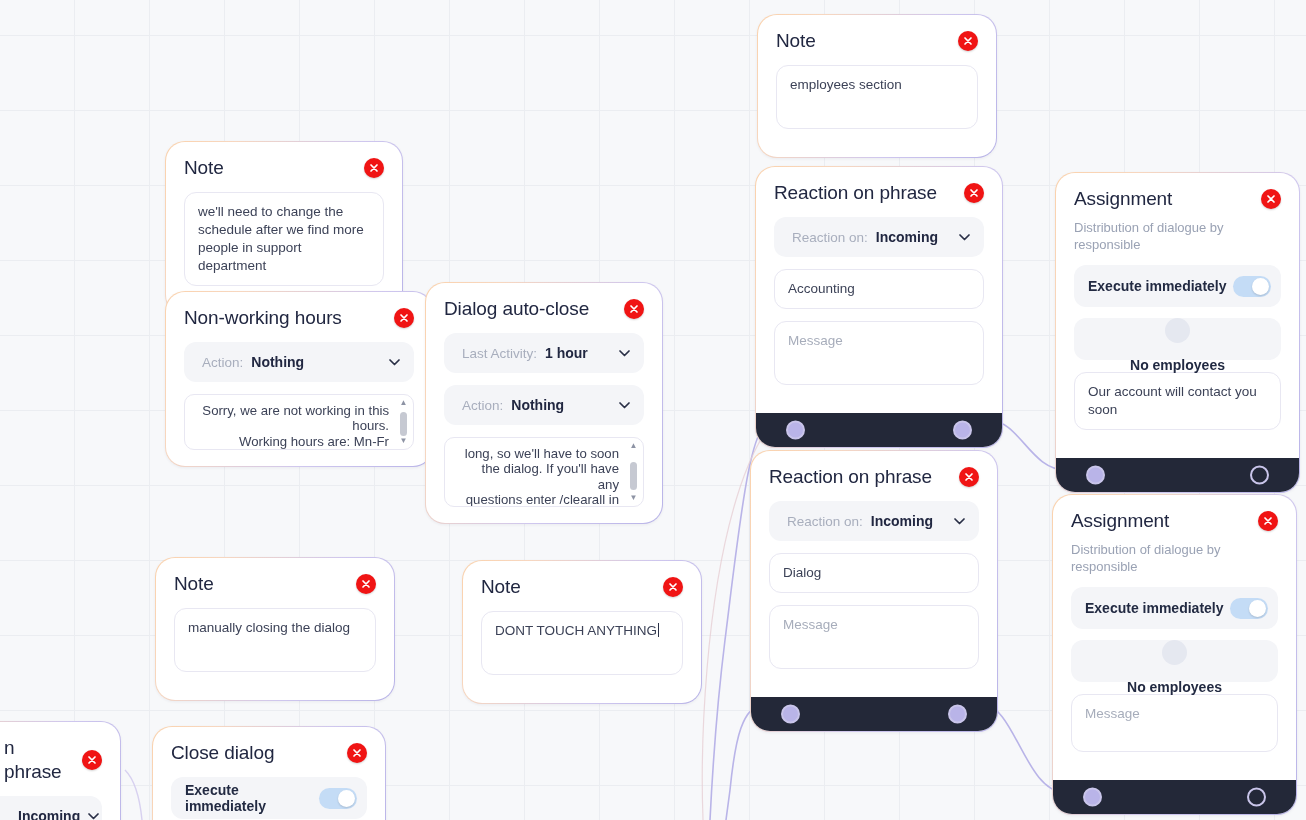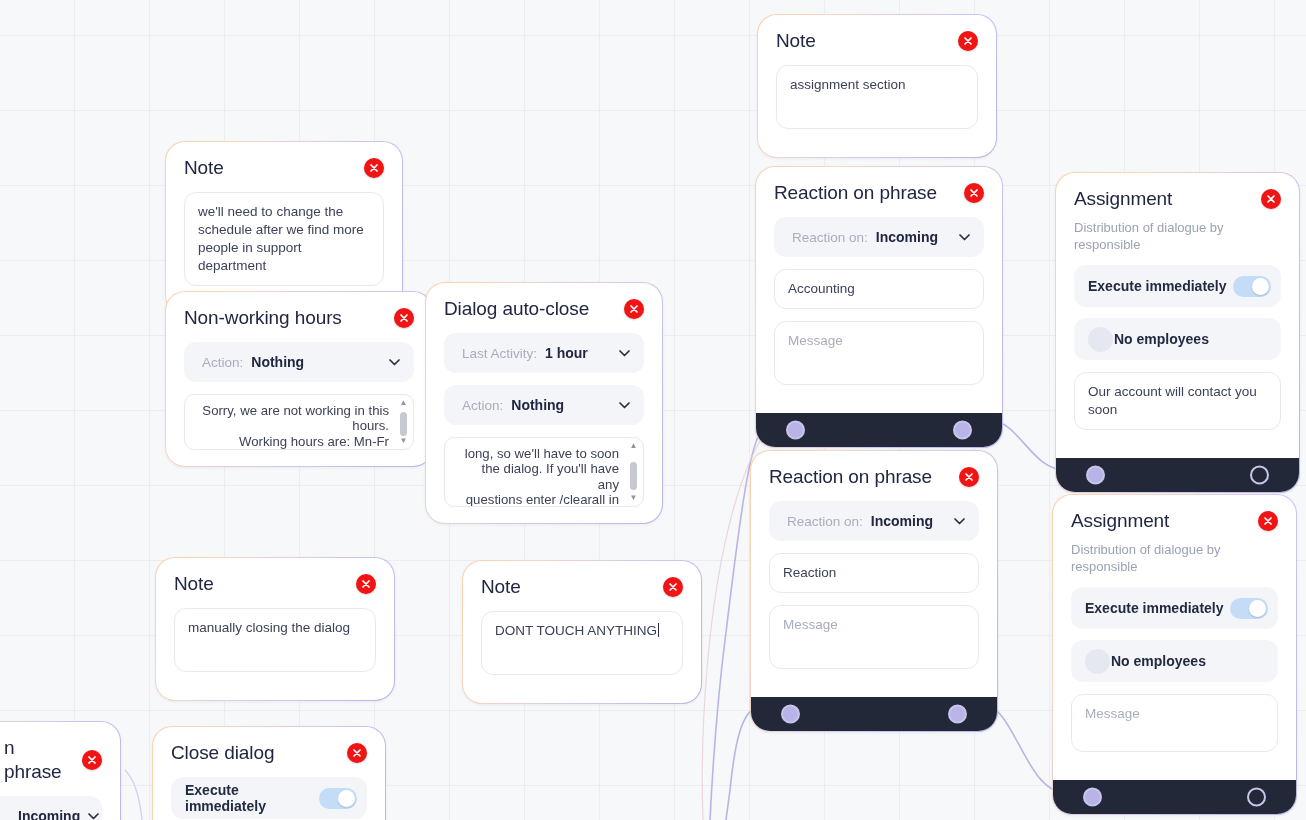--- a/index.html
+++ b/index.html
@@ -100,22 +100,23 @@
     margin-left: auto; width: 38px; height: 21px; border-radius: 11px;
     background: #c4dcf6; position: relative; flex: 0 0 auto;
   }
   .switch .knob {
     position: absolute; right: 2px; top: 2px; width: 17px; height: 17px;
     border-radius: 50%; background: #fff; box-shadow: 0 1px 2px rgba(0,0,0,0.15);
   }
 
   .emp-row {
     background: #f4f5f8; border-radius: 12px; height: 42px;
-    display: flex; align-items: center; padding: 0 14px; gap: 1px;
+    display: flex; align-items: center; padding: 0 14px; gap: 14px;
     margin-bottom: 12px;
+    flex-direction: column;
   }
   .emp-avatar { width: 25px; height: 25px; border-radius: 50%; background: #e5e8f0; flex: 0 0 auto; }
   .emp-label { font-size: 14px; color: #222a42; font-weight: 600; }
 
   .footer {
     height: 34px; background: #232838;
     border-radius: 0 0 19px 19px;
     position: relative;
   }
   .port {
@@ -152,21 +153,21 @@
   <div class="node" style="left:757px; top:14px; width:240px;">
     <div class="node-body">
       <div class="node-head">
         <div class="node-title">Note</div>
         <div class="close-btn">
           <svg width="10" height="10" viewBox="0 0 10 10">
               <path d="M2 2 L8 8 M8 2 L2 8" stroke="#fff" stroke-width="1.7" stroke-linecap="round"></path>
             </svg>
         </div>
       </div>
-      <div class="text-field note">assignment section</div>
+      <div class="text-field note">employees section</div>
     </div>
   </div>
 
   <div class="node" style="left:165px; top:141px; width:238px;">
     <div class="node-body">
       <div class="node-head">
         <div class="node-title">Note</div>
         <div class="close-btn">
           <svg width="10" height="10" viewBox="0 0 10 10">
               <path d="M2 2 L8 8 M8 2 L2 8" stroke="#fff" stroke-width="1.7" stroke-linecap="round"></path>
@@ -319,21 +320,21 @@
       </div>
       <div class="select-row">
         <span class="select-label">Reaction on:</span>
         <span class="select-value">Incoming</span>
         <span class="chev">
           <svg width="11" height="7" viewBox="0 0 11 7">
               <path d="M1 1 L5.5 5.5 L10 1" stroke="#2a3047" stroke-width="1.7" fill="none" stroke-linecap="round" stroke-linejoin="round"></path>
             </svg>
         </span>
       </div>
-      <div class="text-field">Reaction</div>
+      <div class="text-field">Dialog</div>
       <div class="text-field ph tall">Message</div>
     </div>
     <div class="footer">
       <div class="port filled left"></div>
       <div class="port filled right"></div>
     </div>
   </div>
 
   <div class="node" style="left:-127px; top:721px; width:248px;">
     <div class="node-body">

